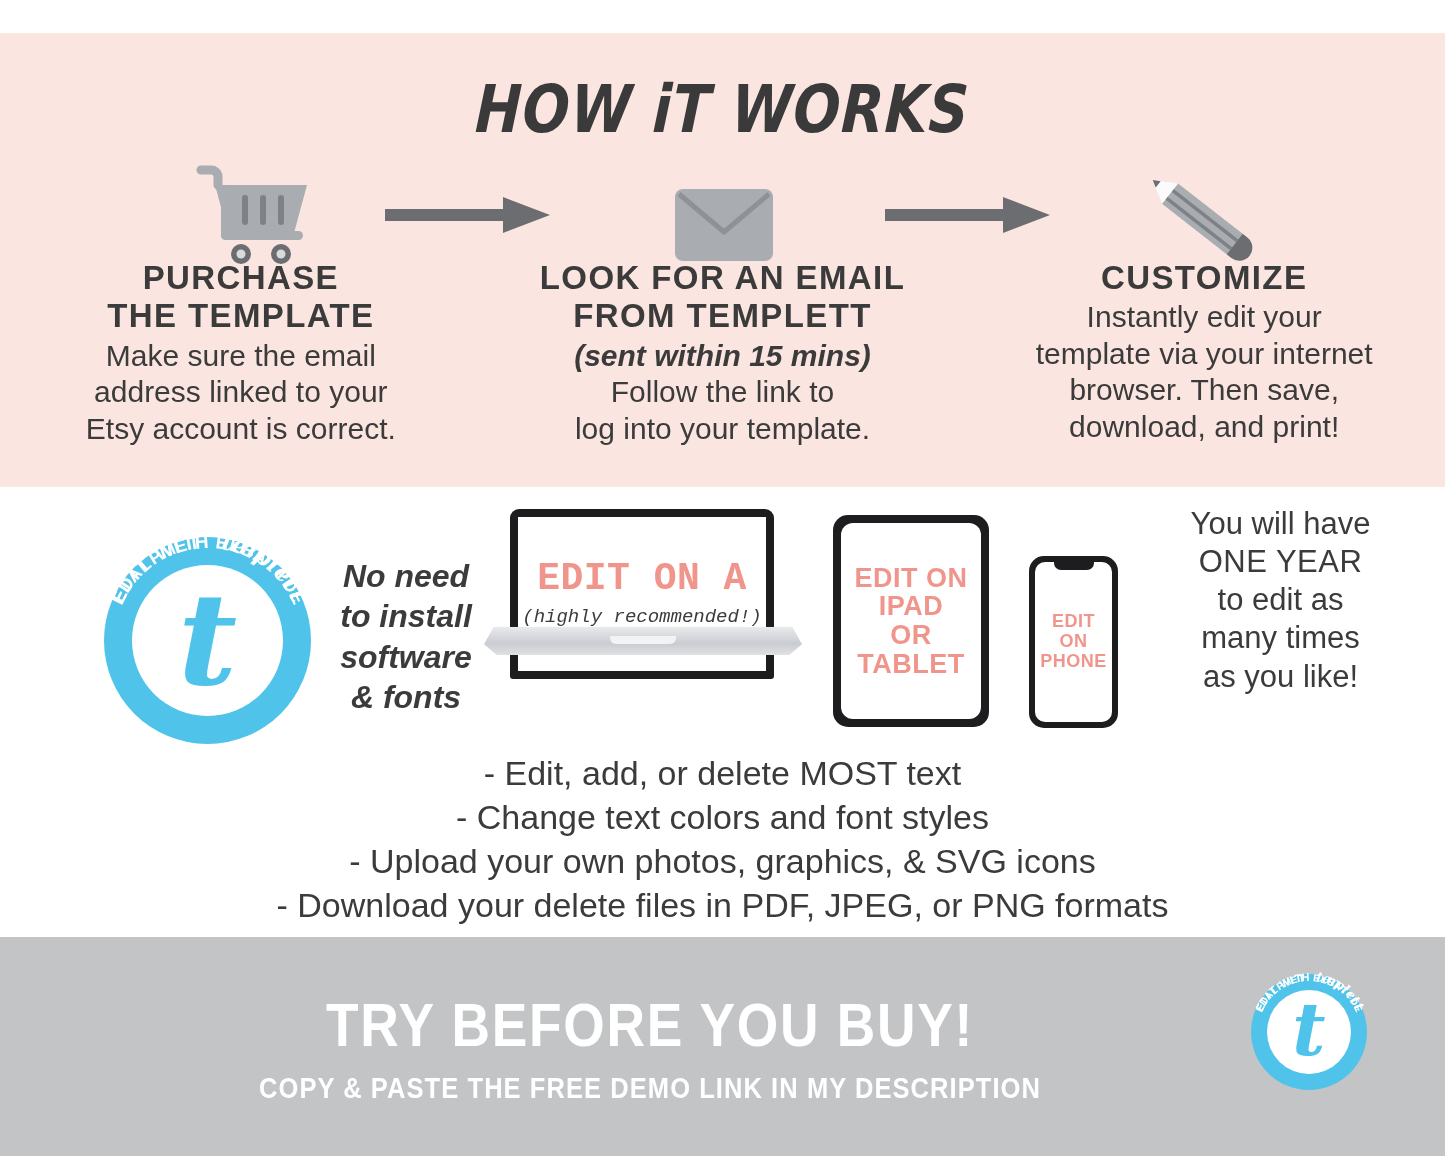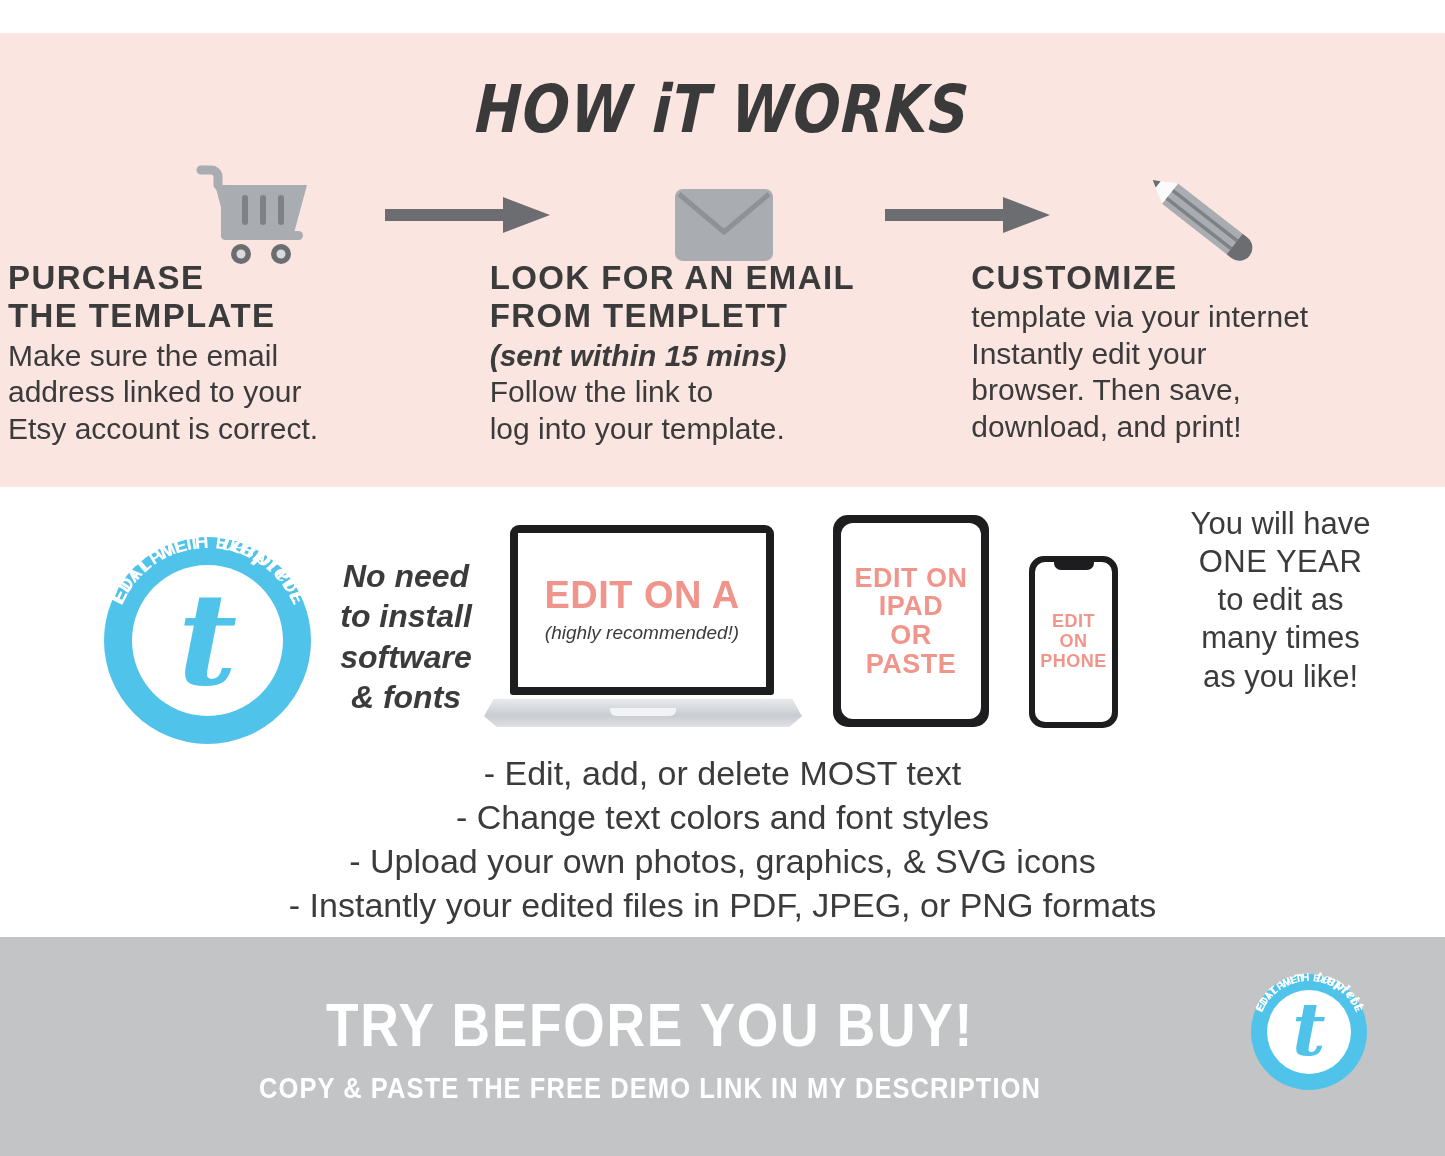--- a/index.html
+++ b/index.html
@@ -58,21 +58,21 @@
   .icon-arrow-2 { position:absolute; left:885px; top:36px; width:165px; height:36px; }
   .icon-pencil  { position:absolute; left:1135px; top:6px; width:128px; height:96px; }
 
   .steps-text {
     position: absolute;
     left: 0;
     top: 226px;
     width: 1445px;
     display: flex;
   }
-  .step-col { flex: 1 1 0; padding: 0 8px; }
+  .step-col { flex: 1 1 0; text-align: center; padding: 0 8px; }
   .step-head {
     font-size: 33px;
     font-weight: bold;
     letter-spacing: 1.4px;
     color: #3b3b3b;
     line-height: 1.16;
   }
   .step-body {
     font-size: 30px;
     color: #3b3b3b;
@@ -143,21 +143,21 @@
     width: 152px;
     text-align: center;
     font-size: 32px;
     font-weight: bold;
     font-style: italic;
     color: #3b3b3b;
     line-height: 1.26;
   }
 
   
-  .laptop { position: absolute; left: 484px; top: 525px; width: 318px; height: 202px; }
+  .laptop { position: absolute; left: 484px; top: 509px; width: 318px; height: 146px; font-family: Liberation Mono, monospace; }
   .laptop-lid {
     position: absolute; left: 26px; top: 0; width: 264px; height: 170px;
     background: #1d1d1f; border-radius: 9px 9px 3px 3px;
     padding: 8px; box-sizing: border-box;
   }
   .laptop-screen {
     width: 100%; height: 100%; background: #ffffff;
     display: flex; flex-direction: column; align-items: center; justify-content: center;
   }
   .laptop-base {
@@ -351,22 +351,22 @@
         <div>Follow the link to</div>
         <div>log into your template.</div>
       </div>
     </div>
 
     <div class="step-col">
       <div class="step-head">
         <div>CUSTOMIZE</div>
       </div>
       <div class="step-body">
+        <div>Instantly edit your</div>
         <div>template via your internet</div>
-        <div>Instantly edit your</div>
         <div>browser. Then save,</div>
         <div>download, and print!</div>
       </div>
     </div>
   </div>
 </div>
 
 <div class="middle"></div>
 
 <div class="badge badge-main">
@@ -433,21 +433,21 @@
     <div class="laptop-notch"></div>
   </div>
 </div>
 
 <div class="tablet">
   <div class="tablet-screen">
     <div class="dev-title">
       <div>EDIT ON</div>
       <div>IPAD</div>
       <div>OR</div>
-      <div>PASTE</div>
+      <div>TABLET</div>
     </div>
   </div>
 </div>
 
 <div class="phone">
   <div class="phone-screen">
     <div class="phone-notch"></div>
     <div class="dev-title">
       <div>EDIT</div>
       <div>ON</div>
@@ -461,21 +461,21 @@
   <div><b>ONE YEAR</b></div>
   <div>to edit as</div>
   <div>many times</div>
   <div>as you like!</div>
 </div>
 
 <div class="bullets">
   <div class="bullet">- Edit, add, or delete MOST text</div>
   <div class="bullet">- Change text colors and font styles</div>
   <div class="bullet">- Upload your own photos, graphics, &amp; SVG icons</div>
-  <div class="bullet">- Instantly your edited files in PDF, JPEG, or PNG formats</div>
+  <div class="bullet">- Download your delete files in PDF, JPEG, or PNG formats</div>
 </div>
 
 <div class="footer">
   <div class="footer-main">TRY BEFORE YOU BUY!</div>
   <div class="footer-sub">COPY &amp; PASTE THE FREE DEMO LINK IN MY DESCRIPTION</div>
 </div>
 
 <div class="badge badge-footer">
   <div class="badge-hole"></div>
   <div class="badge-t">t</div>

